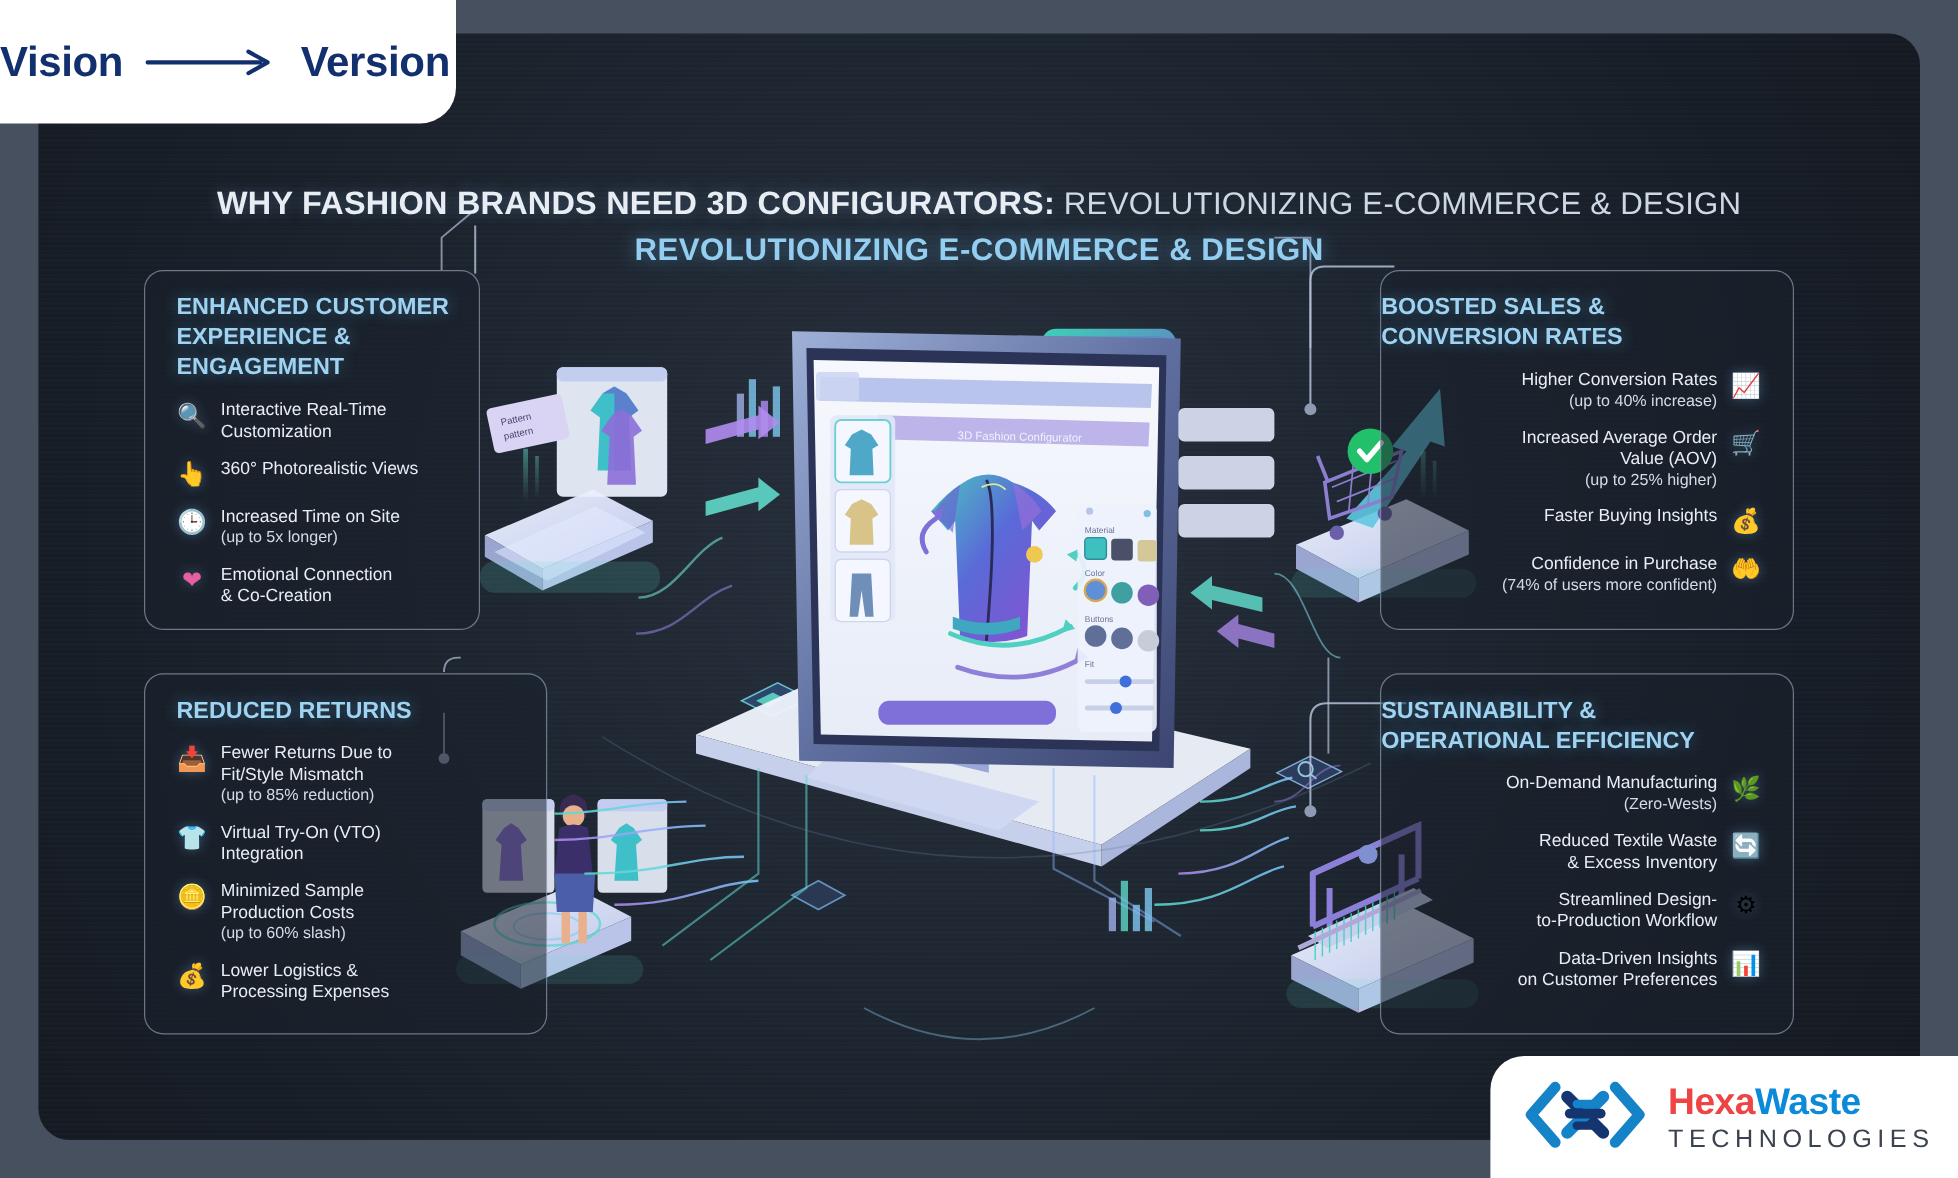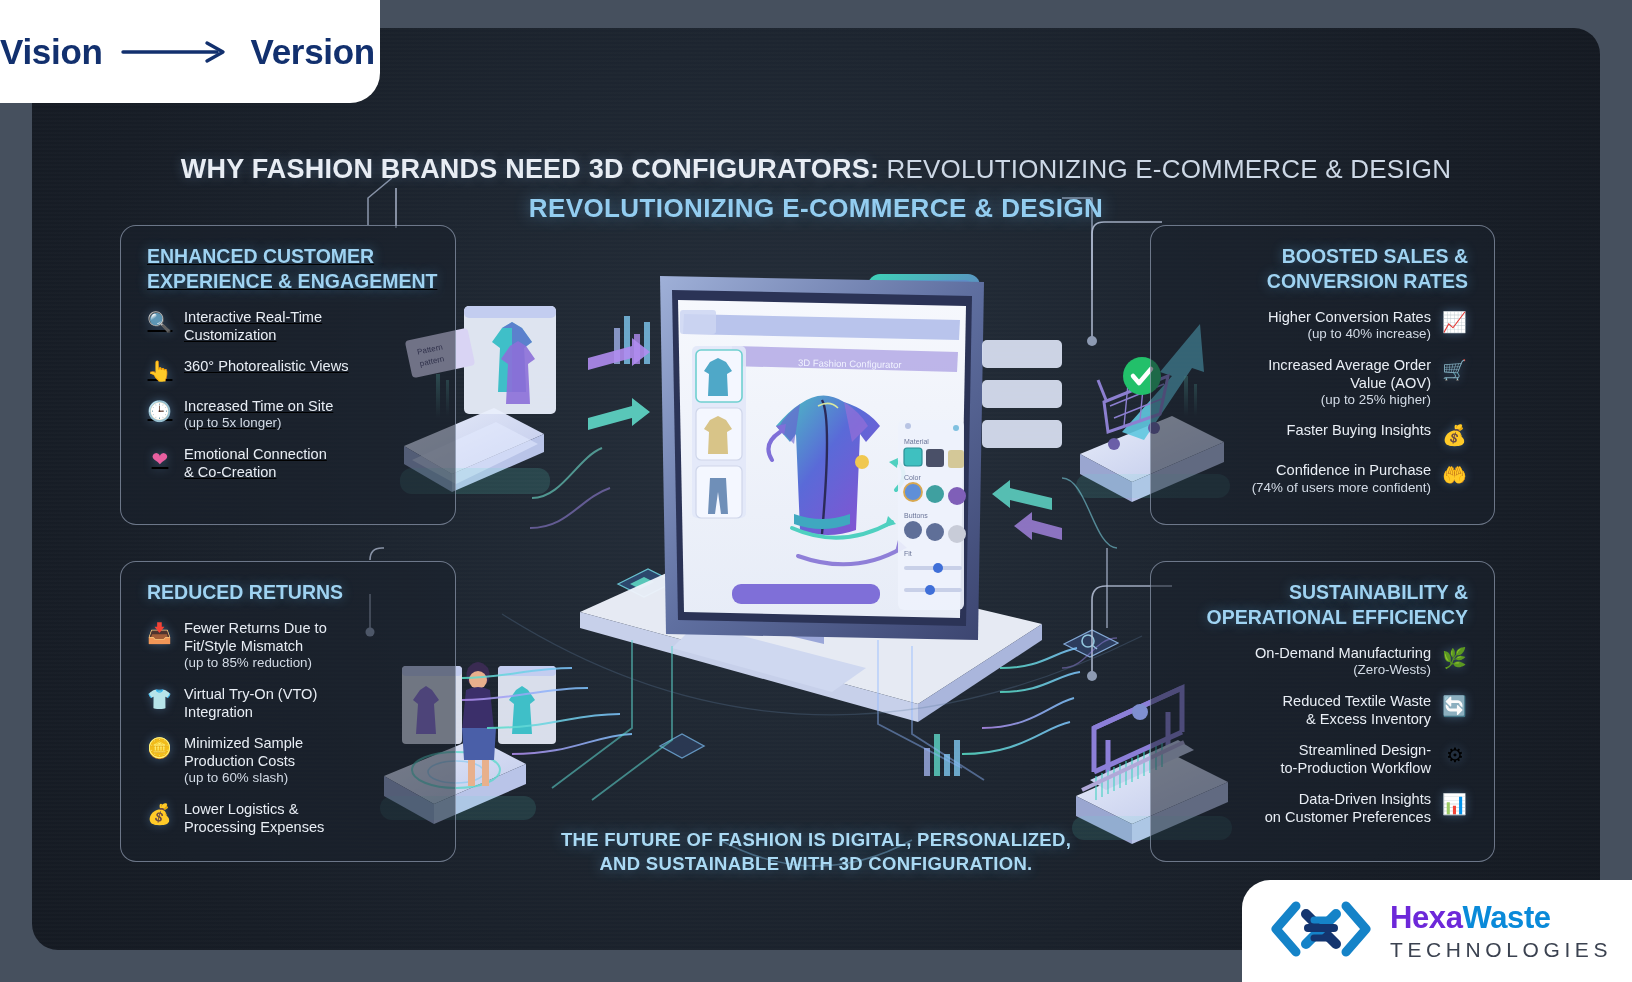--- a/index.html
+++ b/index.html
@@ -56,32 +56,32 @@
     text-shadow:0 0 16px rgba(110,190,245,.45);
     z-index:12;
   }
 
   
   .card{
     position:absolute; border:1.6px solid rgba(186,200,225,.52);
     border-radius:16px; background:rgba(26,33,43,.55);
     z-index:14;
   }
-  .card.tl{ left:88px;  top:197px; width:336px; height:300px;text-decoration:underline; }
+  .card.tl{ left:88px;  top:197px; width:280px; height:300px; }
   .card.bl{ left:88px;  top:533px; width:336px; height:301px; }
   .card.tr{ left:1118px;top:197px; width:345px; height:300px; }
   .card.br{ left:1118px;top:533px; width:345px; height:301px; }
 
   .card-head{
     font-size:19.5px; font-weight:bold; color:#9fd3f2; line-height:1.28;
     text-shadow:0 0 12px rgba(100,185,240,.42);
     padding:18px 0 0 0;
   }
   .card.tl .card-head,.card.bl .card-head{ padding-left:26px; }
-  .card.tr .card-head,.card.br .card-head{ padding-right:26px; text-align:right; }
+  .card.tr .card-head,.card.br .card-head{ padding-right:26px; text-align:left; }
 
   .items{ margin-top:14px; }
   .item{
     display:flex; align-items:flex-start; gap:11px;
     padding:0 26px; margin-bottom:13px;
   }
   .item.right{ flex-direction:row-reverse; text-align:right; }
   .ico{
     width:26px; height:26px; flex:0 0 26px;
     display:flex; align-items:center; justify-content:center;
@@ -106,21 +106,21 @@
 
   
   .logopill{
     position:absolute; right:0; bottom:0; width:390px; height:102px;
     background:#fff; border-top-left-radius:28px;
     display:flex; align-items:center; gap:16px; padding-left:26px;
     z-index:32;
   }
   .logotext{ display:flex; flex-direction:column; line-height:1; }
   .logo-main{ font-size:31px; font-weight:bold; letter-spacing:-.4px; }
-  .logo-main .a{ color:#6d28d9; }
+  .logo-main .a{ color:#ef4444; }
   .logo-main .b{ color:#0a8ad9; }
   .logo-sub{ font-size:21px; color:#3b4250; letter-spacing:4.6px; margin-top:6px; }
 </style>
 </head>
 <body>
 
 <div id="stage">
   <div class="board">
 
     <svg class="wires" width="1568" height="922" viewBox="0 0 1568 922">
@@ -597,24 +597,20 @@
         <div class="item right">
           <span class="ico">📊</span>
           <span class="itxt">
             <span>Data-Driven Insights</span><br>
             <span>on Customer Preferences</span>
           </span>
         </div>
       </div>
     </div>
 
-    <div class="footline">
-      <div>THE FUTURE OF FASHION IS DIGITAL, PERSONALIZED,</div>
-      <div>AND SUSTAINABLE WITH 3D CONFIGURATION.</div>
-    </div>
   </div>
 
   <div class="brandtab">
     <span class="wordmark">Vision</span>
     <span class="arrowwrap">
       <svg width="112" height="24" viewBox="0 0 112 24">
         <path d="M2 12 L96 12" stroke="#12306e" stroke-width="3.4" stroke-linecap="round"></path>
         <path d="M86 3 L102 12 L86 21" stroke="#12306e" stroke-width="3.4" fill="none" stroke-linecap="round" stroke-linejoin="round"></path>
       </svg>
     </span>

